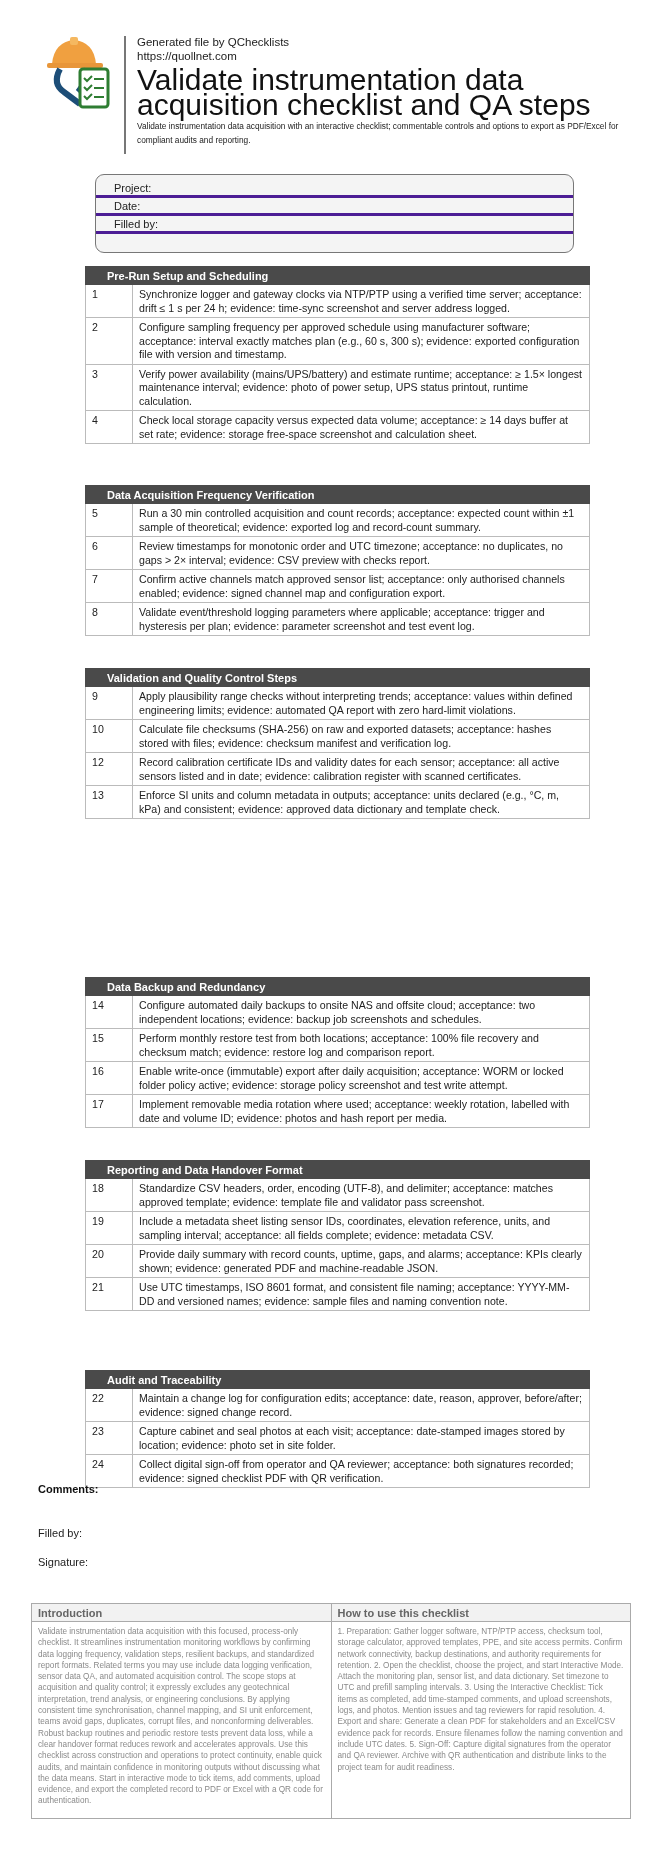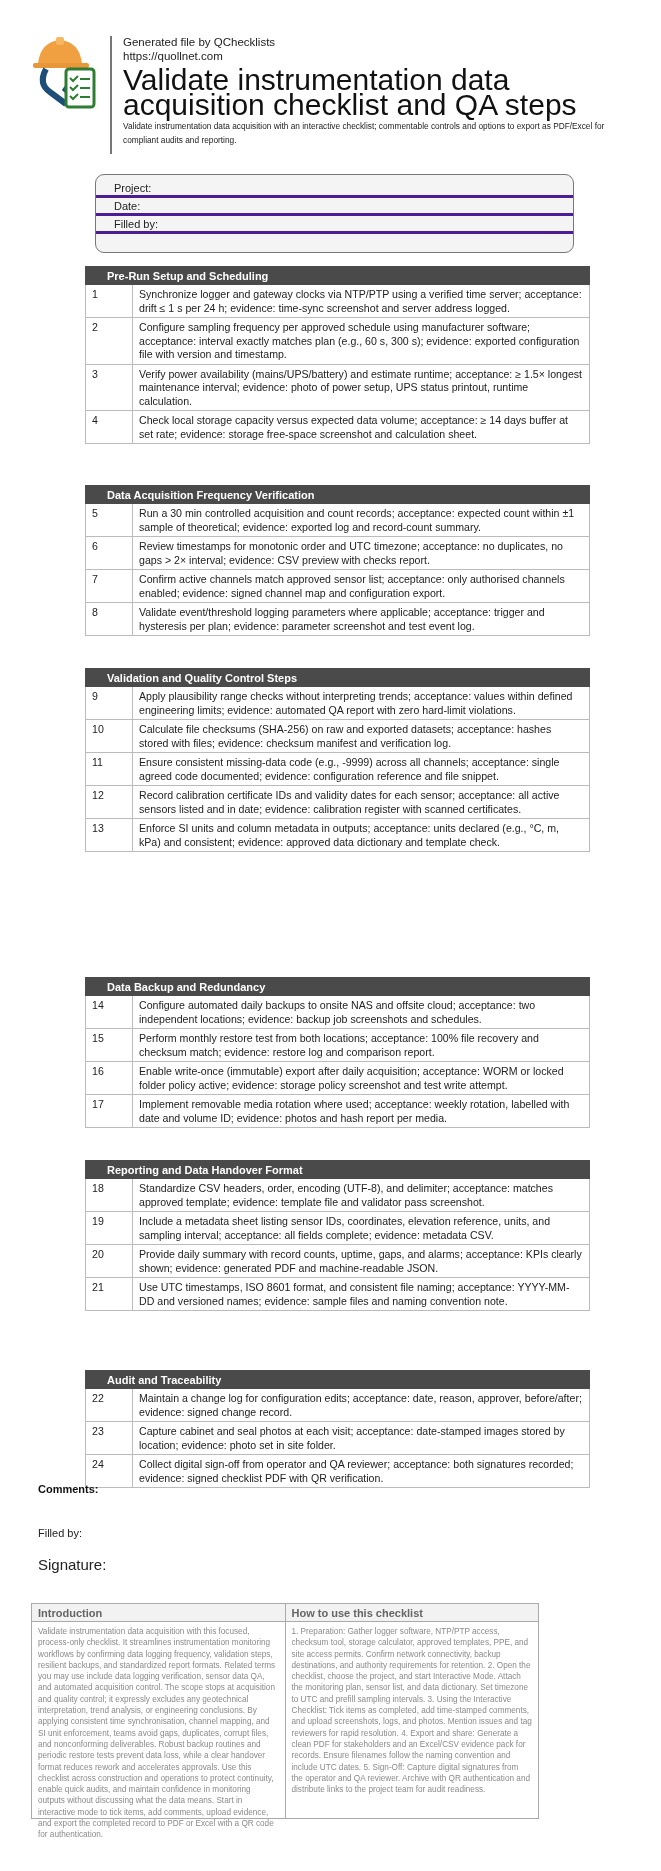--- a/index.html
+++ b/index.html
@@ -7,21 +7,21 @@
   body {
     width: 661px;
     height: 1871px;
     position: relative;
     font-family: "Liberation Sans", sans-serif;
     color: #111;
     overflow: hidden;
   }
   .header {
     position: absolute;
-    left: 30px; top: 36px;
+    left: 44px; top: 36px;
     width: 610px;
     display: flex;
     justify-content: flex-end;
   }
   .logo {
     width: 72px; height: 78px;
     margin-right: 8px;
     flex: none;
   }
   .vbar {
@@ -87,26 +87,26 @@
   table.items td.num {
     width: 47px;
     border-right: 1px solid #bbb;
   }
 
   .comments {
     position: absolute; left: 38px; top: 1483px;
     font-size: 11px; font-weight: bold; color: #111;
   }
   .filled { position: absolute; left: 38px; top: 1527px; font-size: 11px; color: #222; }
-  .signature { position: absolute; left: 38px; top: 1556px; font-size: 15px; color: #222; }
+  .signature { position: absolute; left: 38px; top: 1556px; font-size: 11px; color: #222; }
 
   .intro-wrap {
     position: absolute;
     left: 31px; top: 1603px;
-    width: 508px;
+    width: 600px;
     display: flex;
     border: 1px solid #aaa;
   }
   .intro-col { flex: 1; }
   .intro-col + .intro-col { border-left: 1px solid #aaa; }
   .intro-head {
     background: #f2f2f2;
     font-weight: bold;
     font-size: 11px;
     color: #666;
@@ -210,24 +210,20 @@
     <tbody>
         <tr>
           <td class="num">9</td>
           <td>Apply plausibility range checks without interpreting trends; acceptance: values within defined engineering limits; evidence: automated QA report with zero hard-limit violations.</td>
         </tr>
     <tr>
           <td class="num">10</td>
           <td>Calculate file checksums (SHA-256) on raw and exported datasets; acceptance: hashes stored with files; evidence: checksum manifest and verification log.</td>
         </tr>
     <tr>
-          <td class="num">11</td>
-          <td>Ensure consistent missing-data code (e.g., -9999) across all channels; acceptance: single agreed code documented; evidence: configuration reference and file snippet.</td>
-        </tr>
-    <tr>
           <td class="num">12</td>
           <td>Record calibration certificate IDs and validity dates for each sensor; acceptance: all active sensors listed and in date; evidence: calibration register with scanned certificates.</td>
         </tr>
     <tr>
           <td class="num">13</td>
           <td>Enforce SI units and column metadata in outputs; acceptance: units declared (e.g., °C, m, kPa) and consistent; evidence: approved data dictionary and template check.</td>
         </tr>
   </tbody>
     </table>
 </div>

